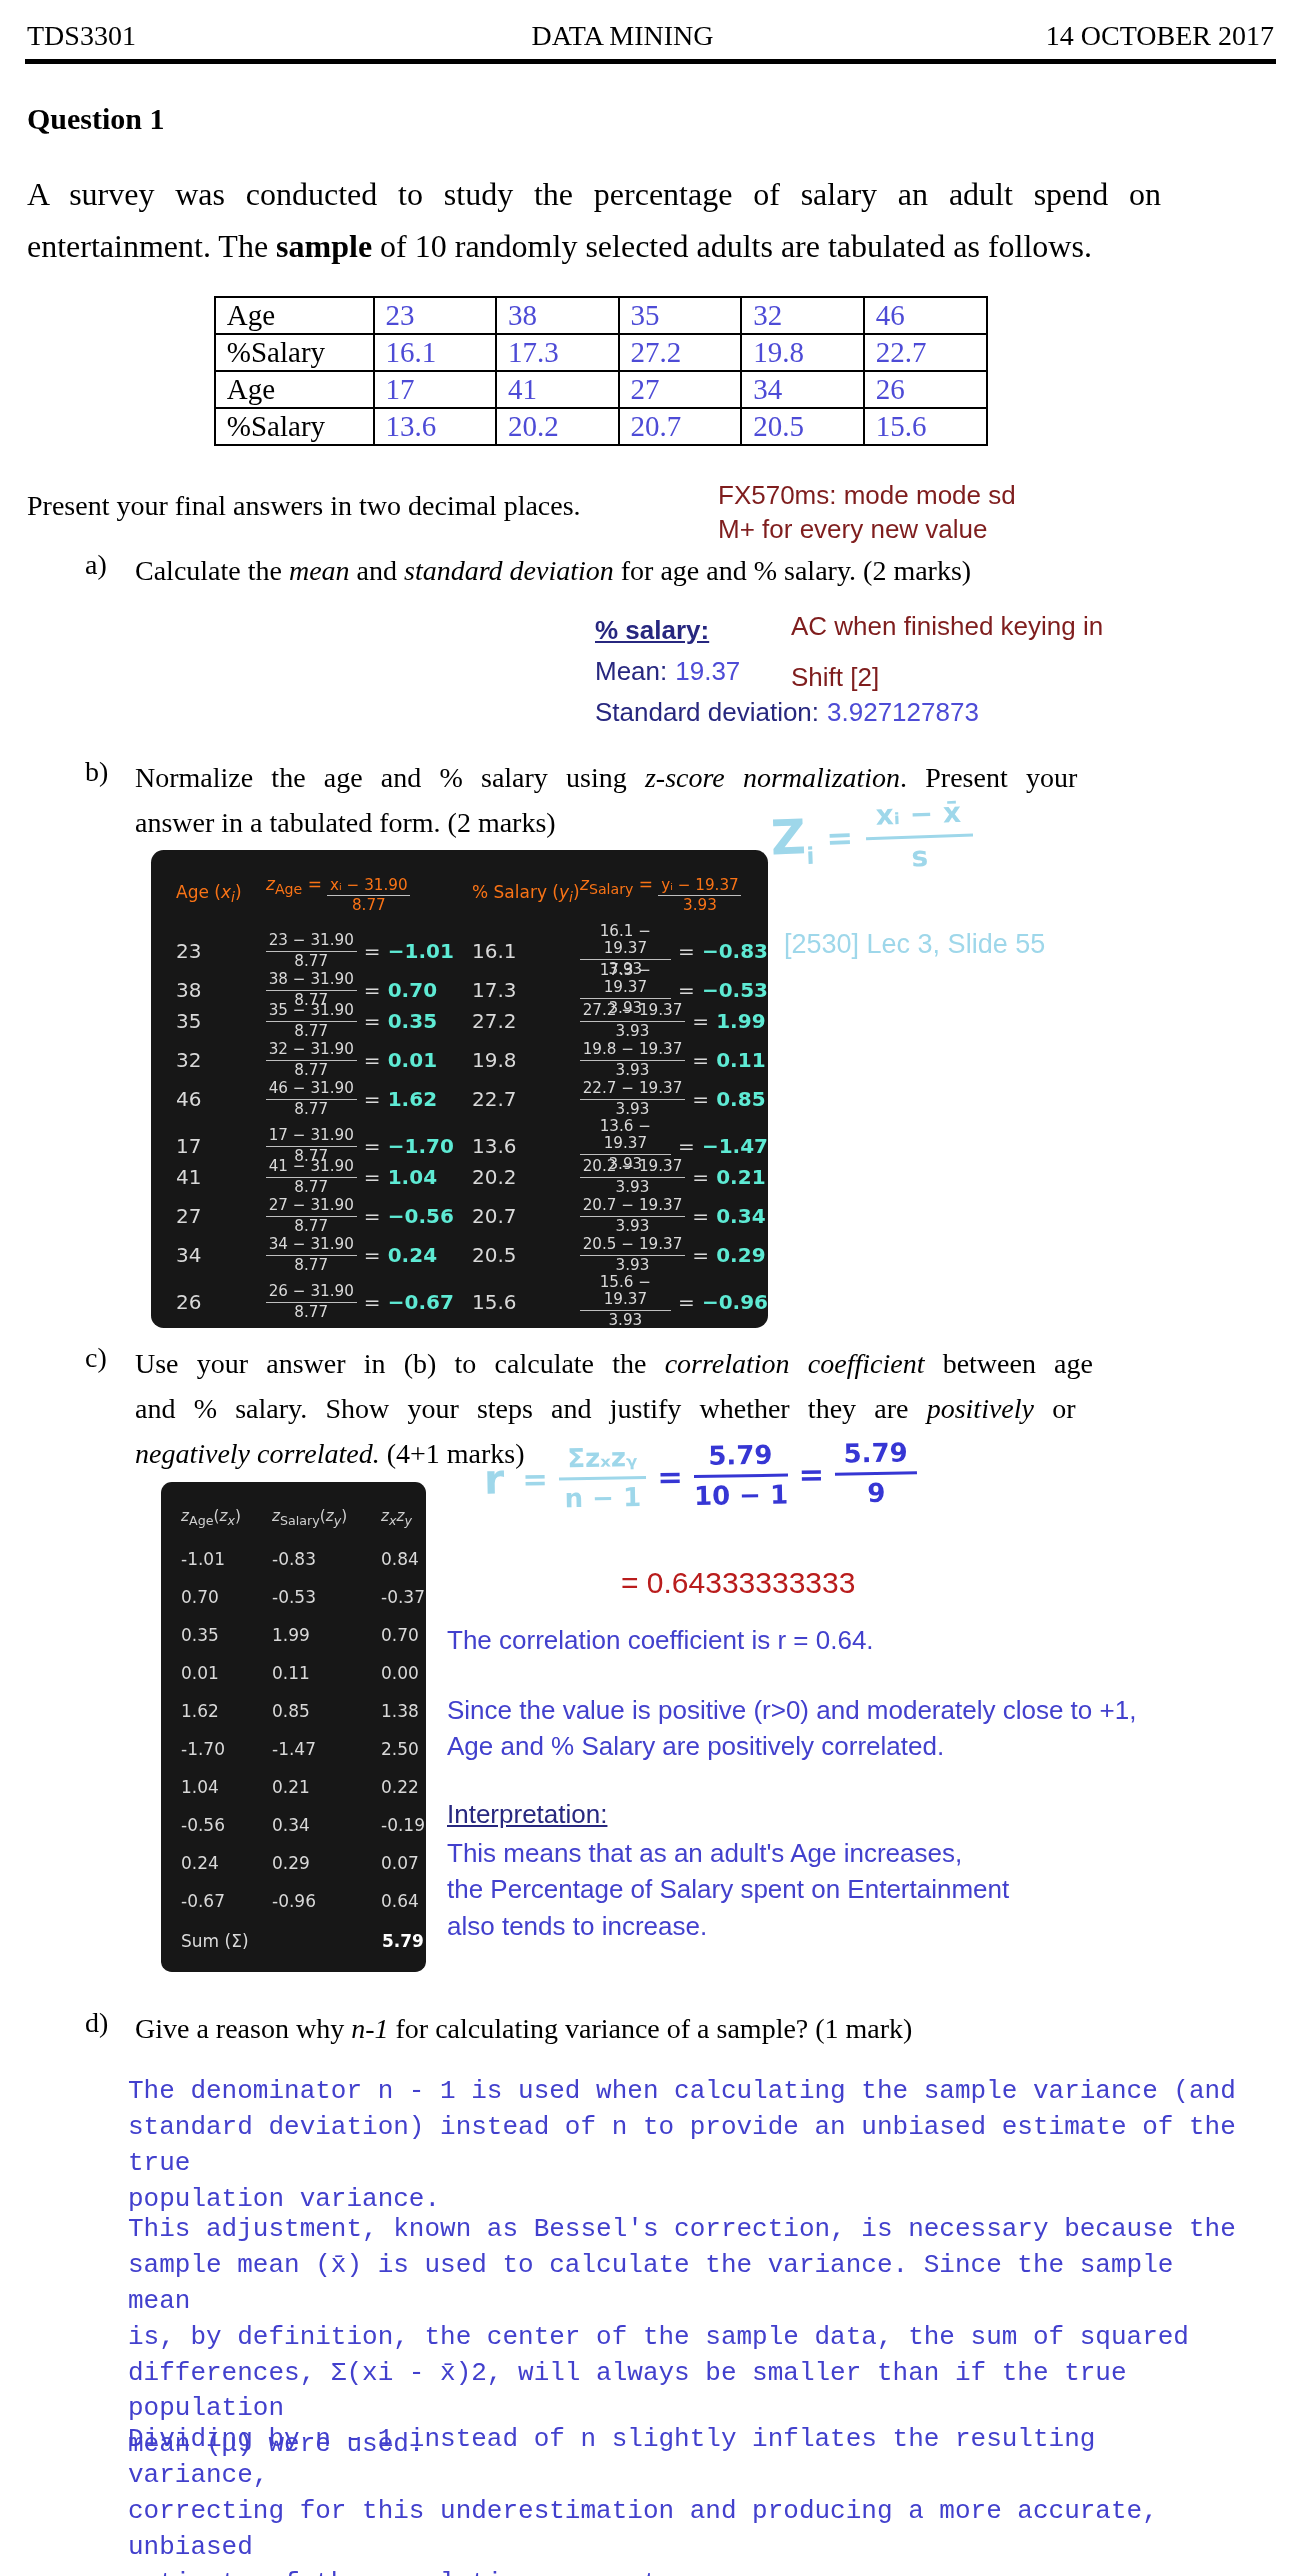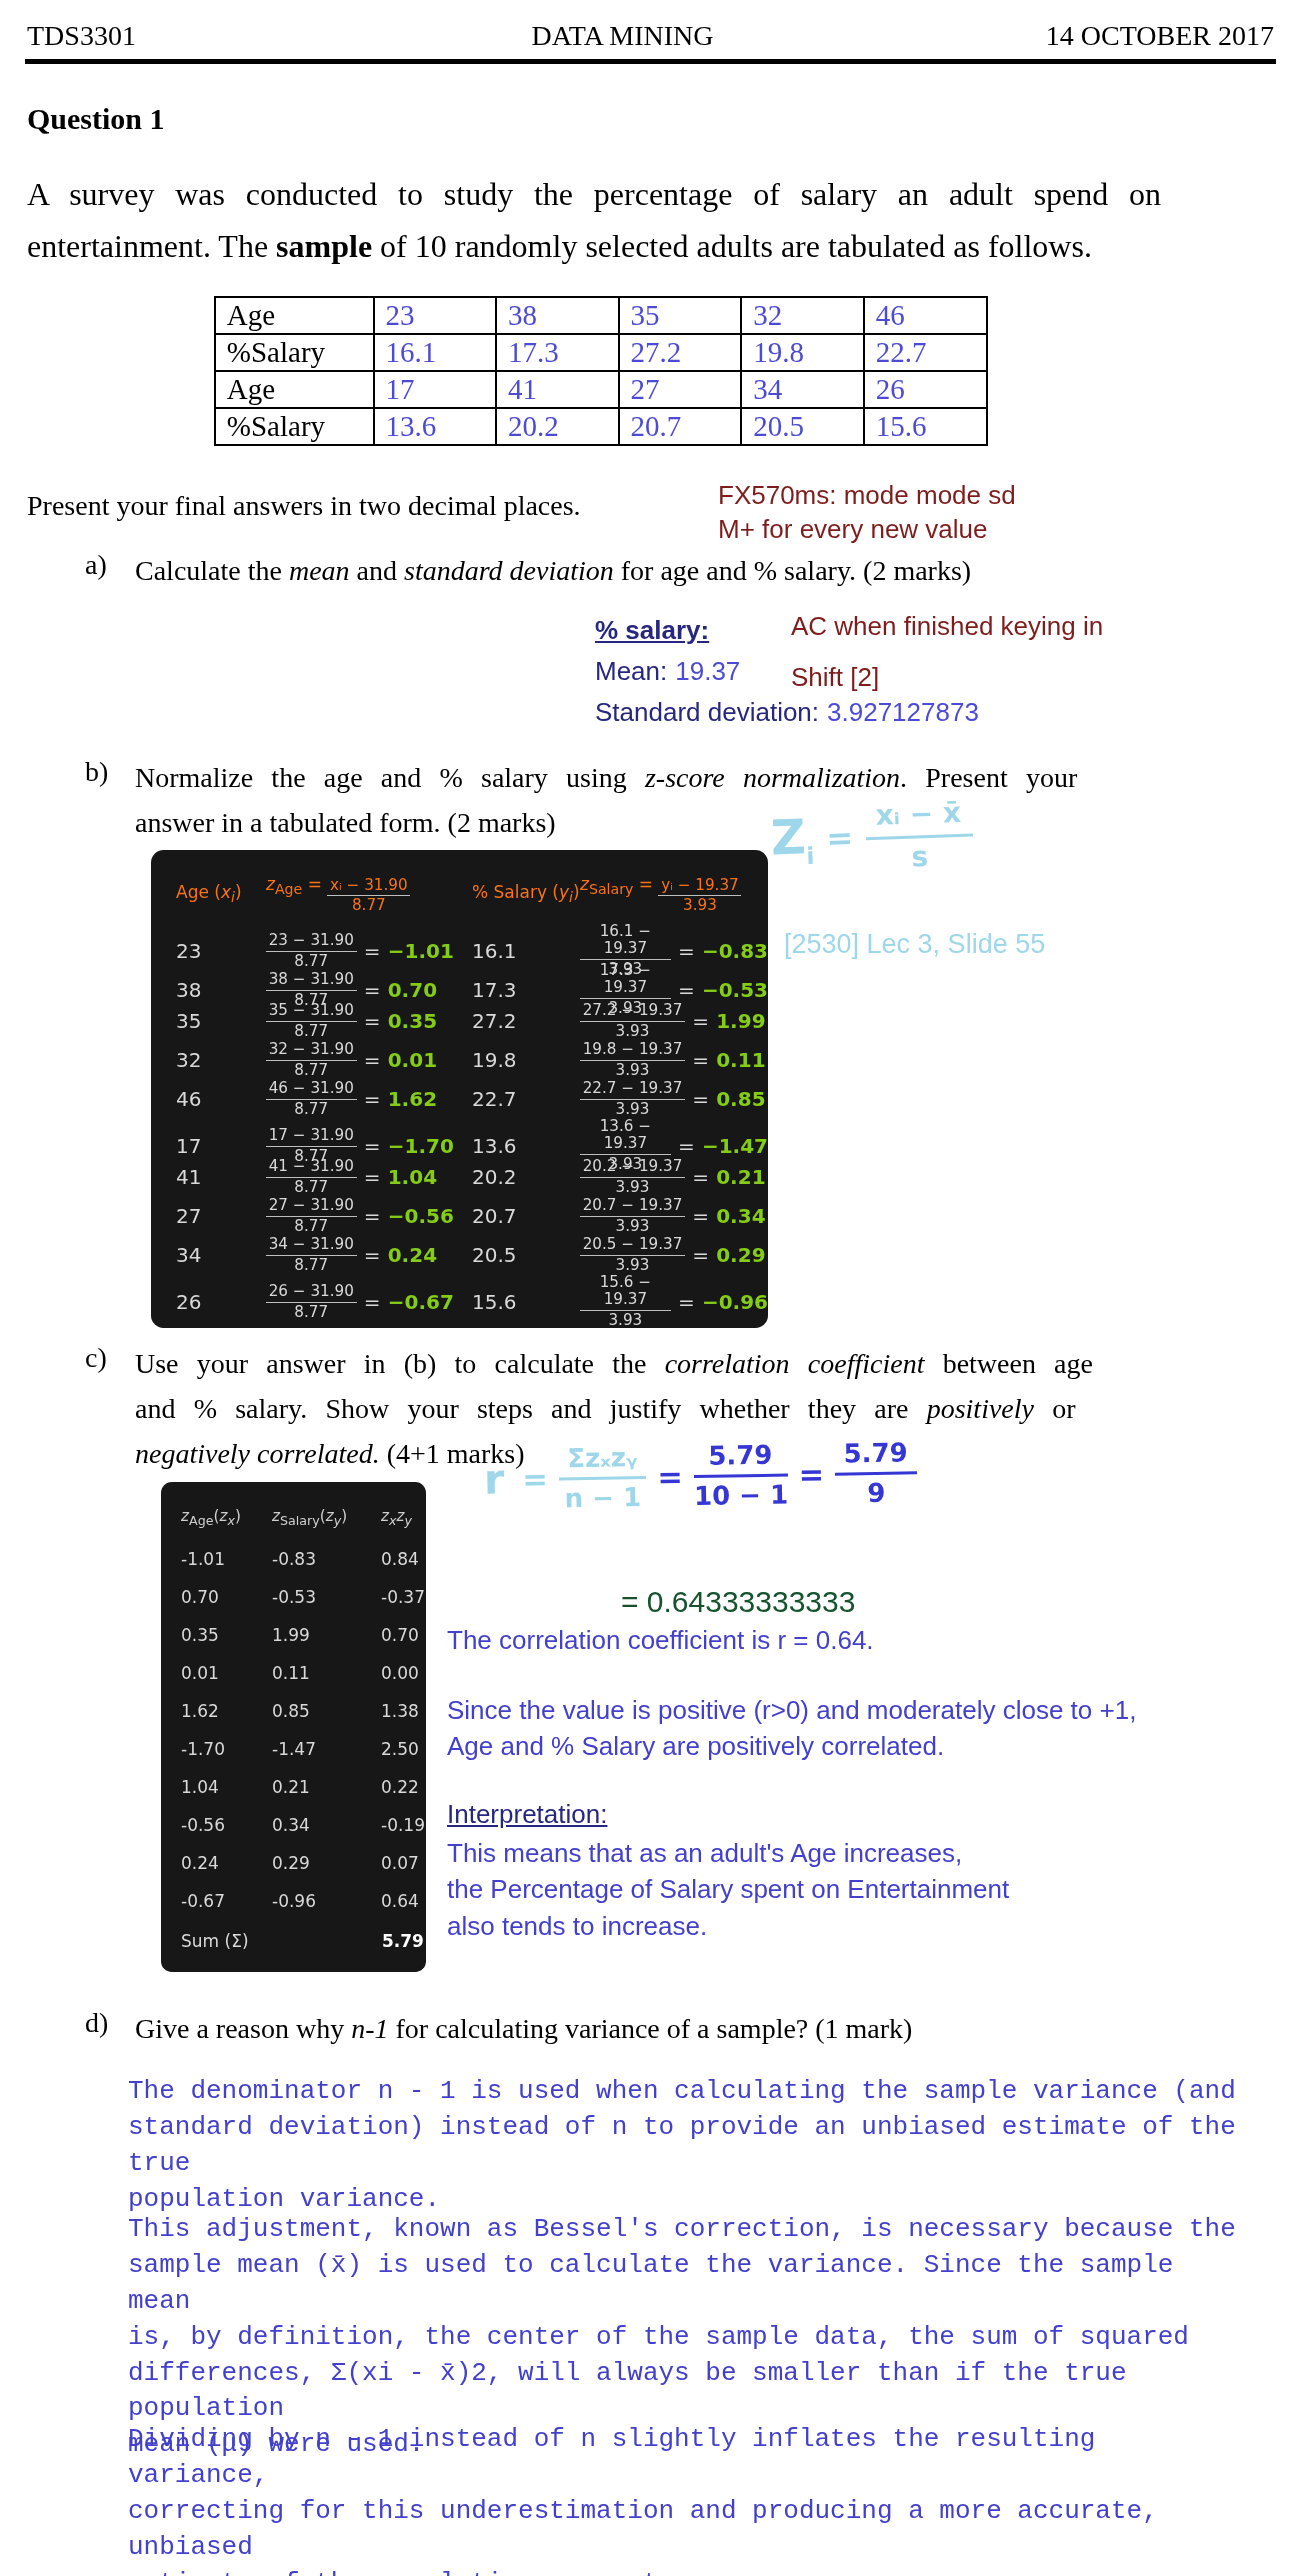--- a/index.html
+++ b/index.html
@@ -50,21 +50,21 @@
           color:#d9d9d9;font-family:"DejaVu Sans",sans-serif;padding:14.4px 0 14.4px;}
   .zhead{display:grid;grid-template-columns:90px 206px 108px 188px;padding-left:25px;
          font-size:17px;align-items:center;height:59px;color:#f97316;}
   .zrow{display:grid;grid-template-columns:90px 206px 108px 188px;padding-left:25px;height:39px;
         align-items:center;font-size:20px;}
   .zc{display:flex;align-items:center;}
   .frac{display:inline-flex;flex-direction:column;text-align:center;font-size:15.2px;line-height:1.12;}
   .fnum{border-bottom:1.8px solid #bfbfbf;padding:0 2.7px 1.8px;}
   .fden{padding-top:0.9px;}
   .zeq{margin:0 7.2px;}
-  .zres{font-weight:bold;color:#84cc16;}
+  .zres{font-weight:bold;color:#5eead4;}
 
   
   .zi{position:absolute;left:771px;top:800px;display:flex;align-items:center;color:#9ed7ea;
       font-family:"DejaVu Sans",sans-serif;font-weight:600;transform:rotate(-2deg);}
   .zi .lhs{font-size:48px;line-height:1;} .zi sub{font-size:23px;}
   .zi .eq{font-size:32px;margin:0 12.6px;}
   .zi .frac{font-size:28px;} .zi .fnum{border-bottom:3.6px solid #9ed7ea;padding:0 10.8px 5.4px;}
   .zi .fden{padding-top:3.6px;}
 
   .lecref{position:absolute;left:784px;top:929px;font-family:"Liberation Sans",sans-serif;
@@ -86,21 +86,21 @@
          font-family:"DejaVu Sans",sans-serif;font-weight:600;transform:rotate(-1deg);}
   .rform .lhs{font-size:41px;margin-right:7.2px;}
   .rform .req{font-size:30.5px;margin:0 10.8px;}
   .rform .frac{font-size:26px;line-height:1.1;}
   .rform .fnum{padding:0 9px 4.5px;border-bottom-width:3.6px;}
   .rform .fden{padding-top:3.6px;}
   .hc{color:#9ed7ea;} .hc .fnum{border-color:#9ed7ea;}
   .hb{color:#3636d4;} .hb .fnum{border-color:#3636d4;}
 
   .cresult{position:absolute;left:621px;top:1566px;font-family:"Liberation Sans",sans-serif;
-           font-size:30px;color:#14532d;margin-top:19px;}
+           font-size:30px;color:#b91c1c;}
   .cstmt{position:absolute;left:447px;top:1625px;}
   .cjust{position:absolute;left:447px;top:1692px;white-space:pre-line;line-height:1.40;}
   .cinterp-label{position:absolute;left:447px;top:1799px;font-weight:normal;
                  text-decoration:underline;color:#27277f;}
   .cinterp{position:absolute;left:447px;top:1835px;white-space:pre-line;line-height:1.40;}
 
   .dp{position:absolute;left:128px;width:1112px;font-family:Liberation Mono, monospace;
       font-size:26px;color:#4240cd;line-height:1.38;white-space:pre-line;}
   .dp1{top:2074px;} .dp2{top:2212px;} .dp3{top:2422px;}
 </style>

